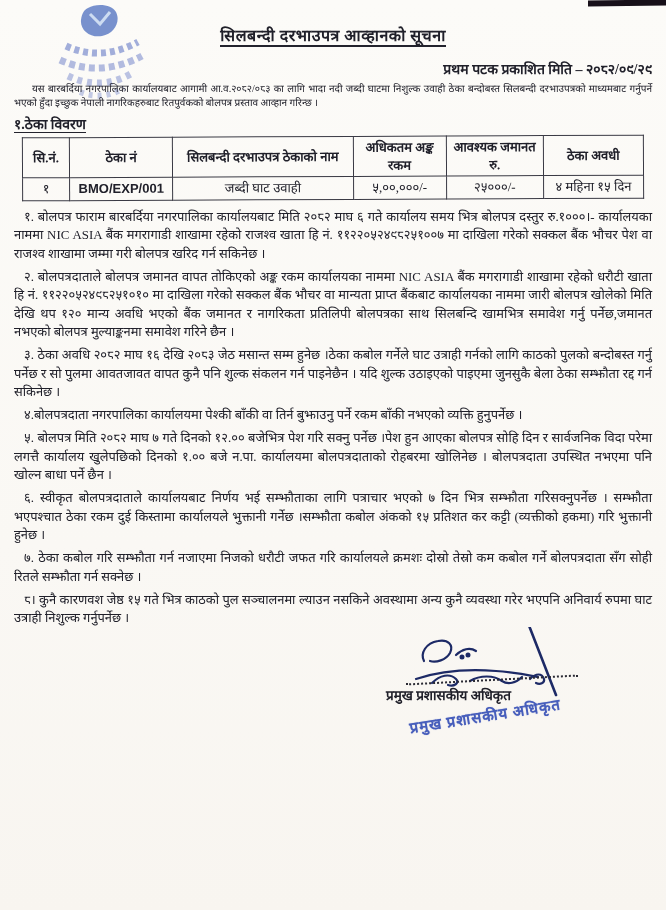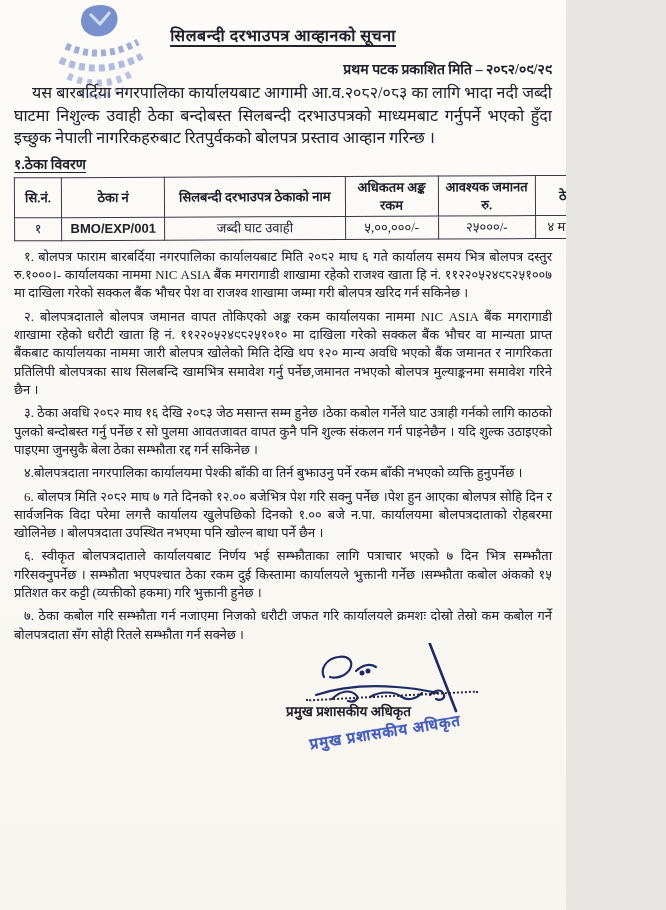--- a/index.html
+++ b/index.html
@@ -2,21 +2,21 @@
 <html lang="ne"><head>
 <meta charset="utf-8">
 <style>
   html,body{margin:0;padding:0;}
   body{
     width:666px;height:910px;overflow:hidden;
     background:#e8e6e2;
     font-family:"Liberation Serif","DejaVu Serif",serif;
   }
   .page{
-    position:relative;width:566px;height:910px;overflow:hidden;
+    position:relative;width:666px;height:910px;overflow:hidden;
     background:linear-gradient(180deg,#fcfbf8 0%,#faf8f4 60%,#f8f5f0 100%);
     color:#20202a;
   }
   .scan-strip{
     position:absolute;top:0;left:588px;width:78px;height:6px;
     background:#171019;transform:rotate(-0.6deg);
   }
   .seal{
     position:absolute;top:2px;left:26px;width:150px;height:104px;
     opacity:.85;pointer-events:none;
@@ -24,21 +24,21 @@
   .content{position:relative;padding:24px 14px 0 14px;}
   .title{
     margin:0;text-align:center;font-size:16px;font-weight:bold;
     letter-spacing:.5px;
   }
   .title span{border-bottom:2px solid #23232d;padding-bottom:1px;}
   .published{
     margin:13px 0 4px 0;text-align:right;font-size:14px;font-weight:bold;
   }
   .intro{
-    margin:2px 0 4px 0;font-size:16px;line-height:1.42;text-align:justify;
+    margin:2px 0 4px 0;font-size:10px;line-height:1.42;text-align:justify;
     text-indent:18px;
   }
   .section-heading{
     margin:2px 0 3px 0;font-size:14px;font-weight:bold;
   }
   .section-heading span{border-bottom:1.6px solid #23232d;}
   table.tender{
     width:622px;margin:2px auto 6px auto;border-collapse:collapse;
     table-layout:fixed;transform:rotate(-0.25deg);
   }
@@ -136,23 +136,24 @@
           <td>४ महिना १५ दिन</td>
         </tr>
       </tbody>
     </table>
 
     <div class="terms">
       <p>१. बोलपत्र फाराम बारबर्दिया नगरपालिका कार्यालयबाट मिति २०८२ माघ ६ गते कार्यालय समय भित्र बोलपत्र दस्तुर रु.१०००।- कार्यालयका नाममा NIC ASIA बैंक मगरागाडी शाखामा रहेको राजश्व खाता हि नं. ११२२०५२४९८२५१००७ मा दाखिला गरेको सक्कल बैंक भौचर पेश वा राजश्व शाखामा जम्मा गरी बोलपत्र खरिद गर्न सकिनेछ ।</p>
       <p>२. बोलपत्रदाताले बोलपत्र जमानत वापत तोकिएको अङ्क रकम कार्यालयका नाममा NIC ASIA बैंक मगरागाडी शाखामा रहेको धरौटी खाता हि नं. ११२२०५२४९८२५१०१० मा दाखिला गरेको सक्कल बैंक भौचर वा मान्यता प्राप्त बैंकबाट कार्यालयका नाममा जारी बोलपत्र खोलेको मिति देखि थप १२० मान्य अवधि भएको बैंक जमानत र नागरिकता प्रतिलिपी बोलपत्रका साथ सिलबन्दि खामभित्र समावेश गर्नु पर्नेछ,जमानत नभएको बोलपत्र मुल्याङ्कनमा समावेश गरिने छैन ।</p>
       <p>३. ठेका अवधि २०८२ माघ १६ देखि २०८३ जेठ मसान्त सम्म हुनेछ ।ठेका कबोल गर्नेले घाट उत्राही गर्नको लागि काठको पुलको बन्दोबस्त गर्नु पर्नेछ र सो पुलमा आवतजावत वापत कुनै पनि शुल्क संकलन गर्न पाइनेछैन । यदि शुल्क उठाइएको पाइएमा जुनसुकै बेला ठेका सम्झौता रद्द गर्न सकिनेछ ।</p>
       <p>४.बोलपत्रदाता नगरपालिका कार्यालयमा पेश्की बाँकी वा तिर्न बुझाउनु पर्ने रकम बाँकी नभएको व्यक्ति हुनुपर्नेछ ।</p>
-      <p>6. बोलपत्र मिति २०८२ माघ ७ गते  दिनको १२.०० बजेभित्र पेश गरि सक्नु पर्नेछ ।पेश हुन आएका बोलपत्र सोहि दिन र सार्वजनिक विदा परेमा लगत्तै कार्यालय खुलेपछिको दिनको १.०० बजे न.पा. कार्यालयमा बोलपत्रदाताको रोहबरमा खोलिनेछ । बोलपत्रदाता उपस्थित नभएमा पनि खोल्न बाधा पर्ने छैन ।</p>
+      <p>५. बोलपत्र मिति २०८२ माघ ७ गते  दिनको १२.०० बजेभित्र पेश गरि सक्नु पर्नेछ ।पेश हुन आएका बोलपत्र सोहि दिन र सार्वजनिक विदा परेमा लगत्तै कार्यालय खुलेपछिको दिनको १.०० बजे न.पा. कार्यालयमा बोलपत्रदाताको रोहबरमा खोलिनेछ । बोलपत्रदाता उपस्थित नभएमा पनि खोल्न बाधा पर्ने छैन ।</p>
       <p>६. स्वीकृत बोलपत्रदाताले कार्यालयबाट निर्णय भई सम्झौताका लागि पत्राचार भएको ७ दिन भित्र सम्झौता गरिसक्नुपर्नेछ । सम्झौता भएपश्चात ठेका रकम दुई किस्तामा कार्यालयले भुक्तानी गर्नेछ ।सम्झौता कबोल अंकको १५ प्रतिशत कर कट्टी (व्यक्तीको हकमा) गरि भुक्तानी हुनेछ ।</p>
       <p>७. ठेका कबोल गरि सम्झौता गर्न नजाएमा निजको धरौटी जफत गरि कार्यालयले क्रमशः दोस्रो तेस्रो कम कबोल गर्ने बोलपत्रदाता सँग सोही रितले सम्झौता गर्न सक्नेछ ।</p>
+      <p>८। कुनै कारणवश जेष्ठ १५ गते भित्र काठको पुल सञ्चालनमा ल्याउन नसकिने अवस्थामा अन्य कुनै व्यवस्था गरेर भएपनि अनिवार्य रुपमा घाट उत्राही निशुल्क गर्नुपर्नेछ ।</p>
     </div>
 
     <div class="signature">
       <svg class="sig-scribble" width="190" height="70" viewBox="0 0 190 70" aria-hidden="true">
         <g fill="none" stroke="#1d2a66" stroke-width="2.2" stroke-linecap="round">
           <path d="M14 34 C10 26 16 16 28 14 C38 12 44 18 40 26 C36 33 26 36 20 34"></path>
           <path d="M46 28 C52 22 60 20 66 24"></path>
           <circle cx="52" cy="30" r="1.4" fill="#1d2a66"></circle>
           <circle cx="58" cy="28" r="1.4" fill="#1d2a66"></circle>
           <path d="M6 52 C30 44 60 42 86 44 C104 45 118 48 128 50"></path>

